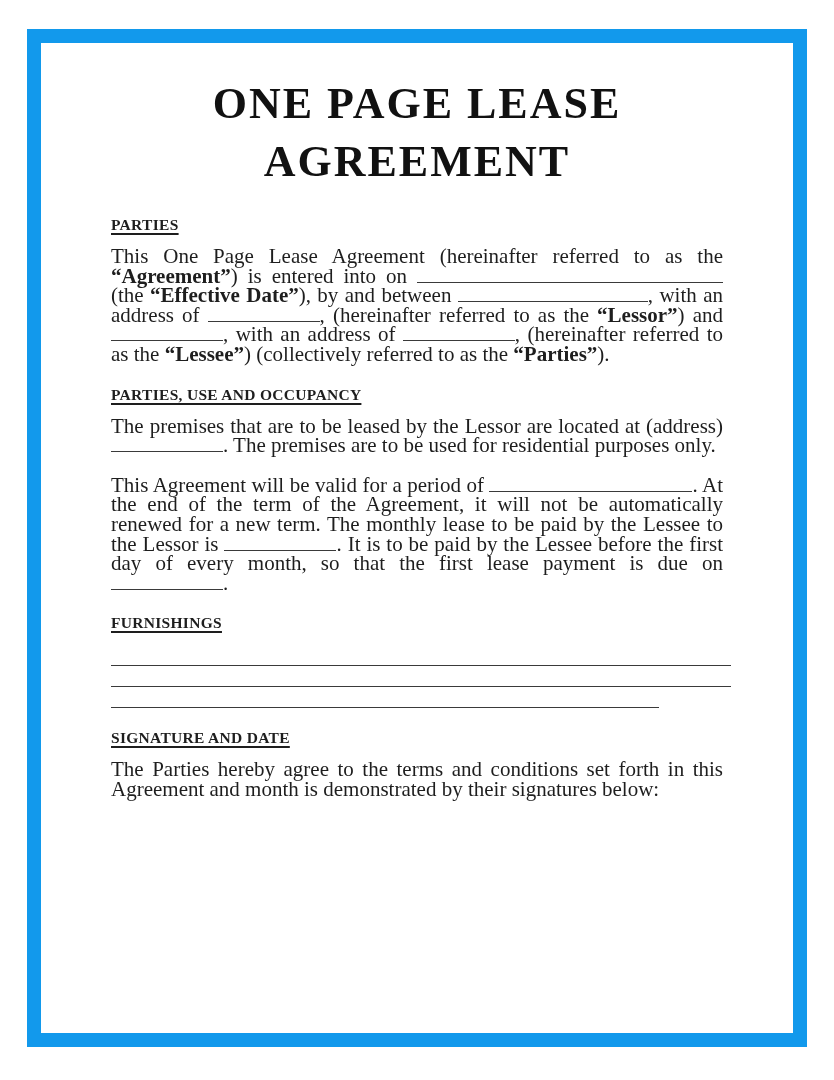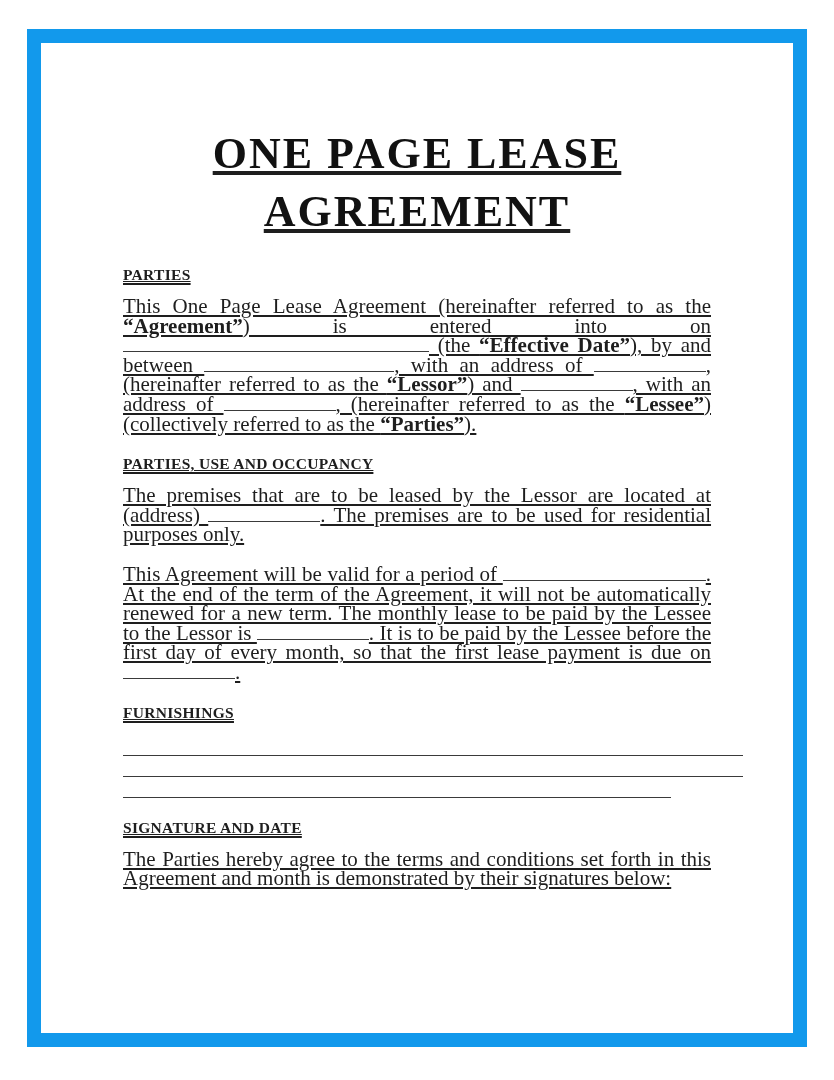--- a/index.html
+++ b/index.html
@@ -24,33 +24,32 @@
     top: 29px;
     left: 27px;
     right: 27px;
     bottom: 33px;
     border: 14px solid var(--border-blue);
     background: var(--page-bg);
   }
   .content {
     position: absolute;
     inset: 0;
-    padding: 82px 66px 0 66px;
-    text-decoration: underline;
+    padding: 32px 66px 0 66px;
   }
   h1.title {
     margin: 0 0 24px 0;
     text-align: center;
     font-size: 44px;
     line-height: 58px;
     font-weight: 700;
     letter-spacing: 2px;
     color: #111111;
   }
-  section { margin: 16px; }
+  section { margin: 4px; }
   h2.sec-heading {
     margin: 20px 0 12px 0;
     font-size: 15.5px;
     line-height: 20px;
     font-weight: 700;
     letter-spacing: 0.3px;
     text-decoration: underline;
     text-underline-offset: 3px;
     text-decoration-thickness: 1.5px;
   }

